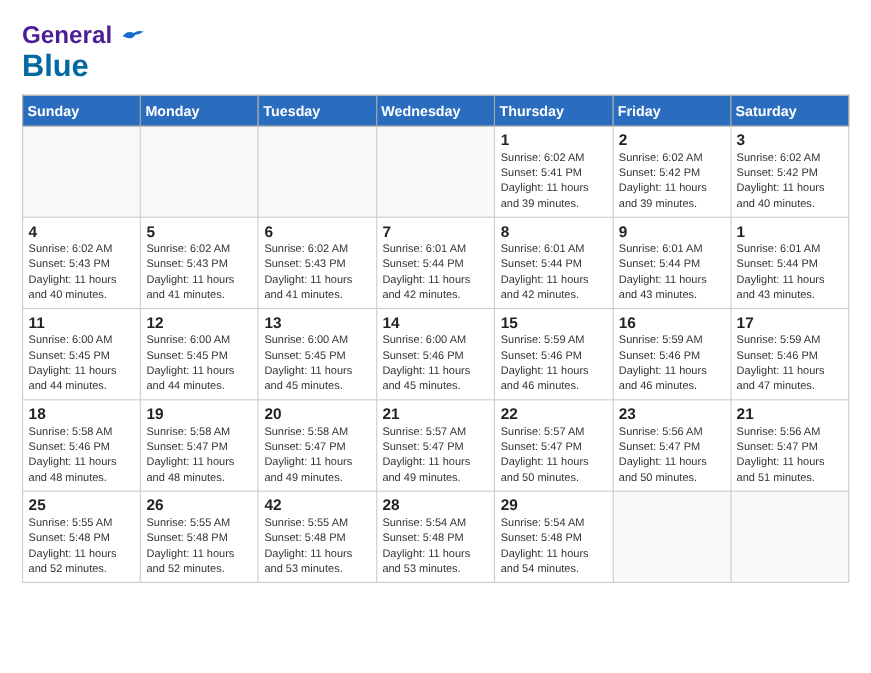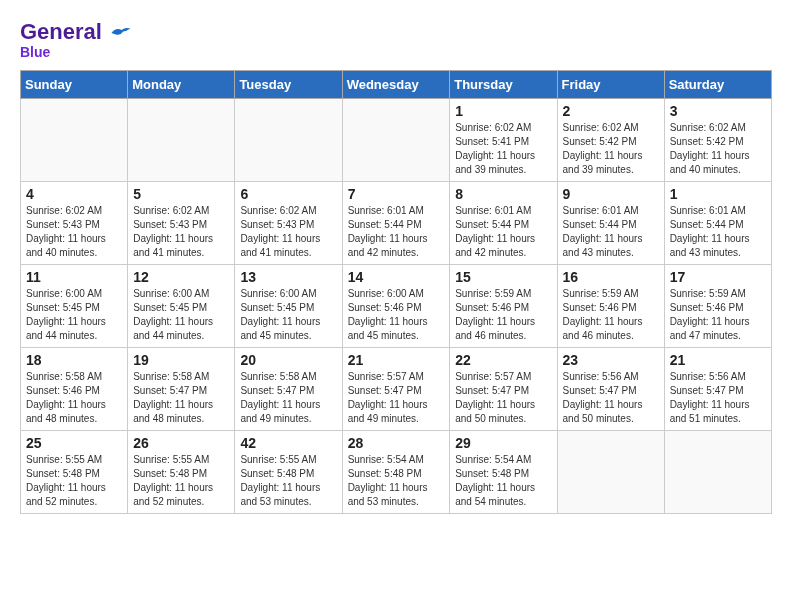--- a/index.html
+++ b/index.html
@@ -79,21 +79,21 @@
 
 <div class="header">
   <div class="logo">
     <div>
       <div style="font-size:22px;font-weight:bold;color:#1a1a1a;line-height:1.1;">
         <span style="color:#4c1d95;">General</span>
         <svg class="logo-bird" viewBox="0 0 30 20" style="display:inline-block;vertical-align:middle;width:22px;height:16px;">
           <path d="M2,10 Q8,2 16,6 Q20,2 28,4 Q22,8 18,8 Q14,14 8,12 Z" fill="#1a6dcc"></path>
         </svg>
       </div>
-      <div style="font-size:14px;font-weight:bold;color:#6d28d9;">Blue</div>
+      <div style="font-size:28px;font-weight:bold;color:#0369a1;">Blue</div>
     </div>
   </div>
   <div class="title-block">
     <div class="month-title"></div>
     <div class="location"></div>
   </div>
 </div>
 
 <table class="calendar">
   <thead>

